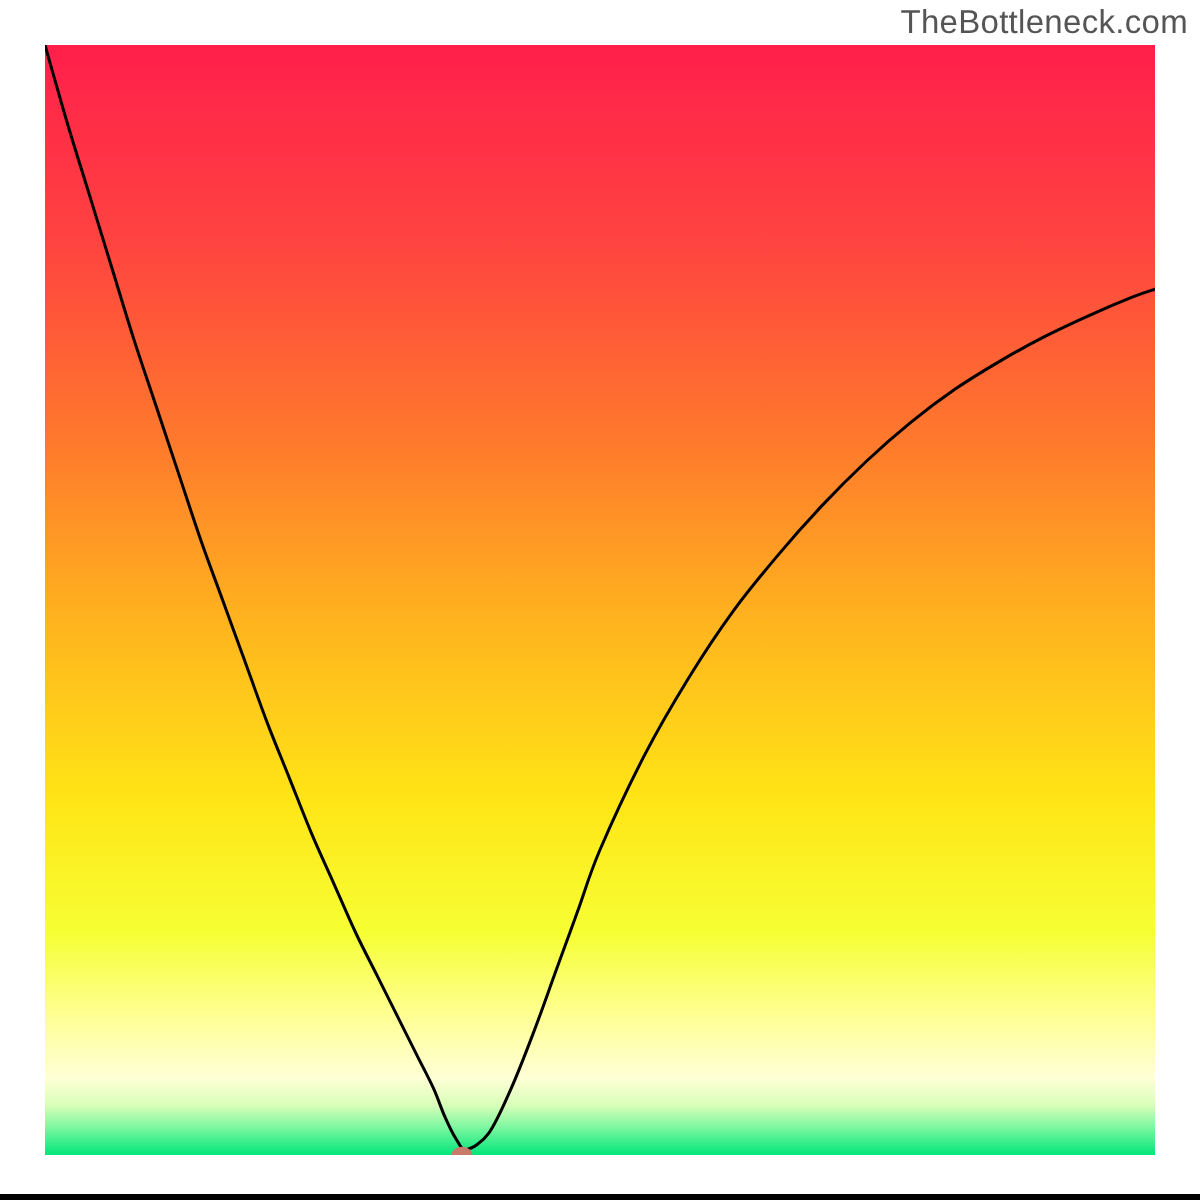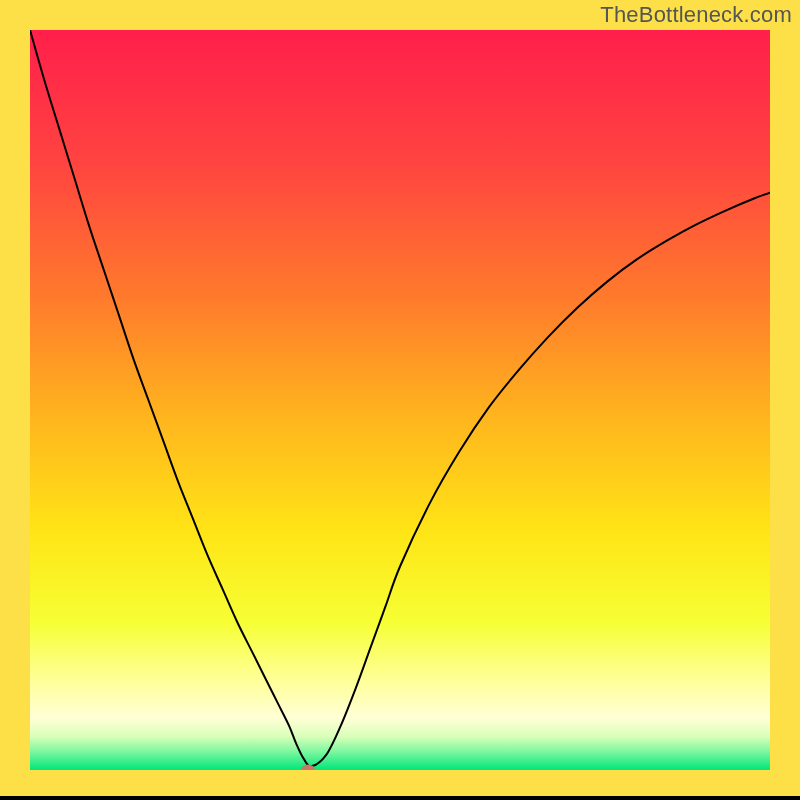--- a/index.html
+++ b/index.html
@@ -8,21 +8,21 @@
     width: 800px;
     height: 800px;
     overflow: hidden;
     background: #000;
     font-family: Arial, Helvetica, sans-serif;
   }
   .frame {
     position: relative;
     width: 800px;
     height: 796px;
-    background: #fde047;
+    background: #ffffff;
     text-align: right;
   }
   .watermark {
     position: absolute;
     top: 2px;
     right: 8px;
     color: #555;
     font-size: 22px;
     font-weight: 500;
     letter-spacing: 0.2px;

